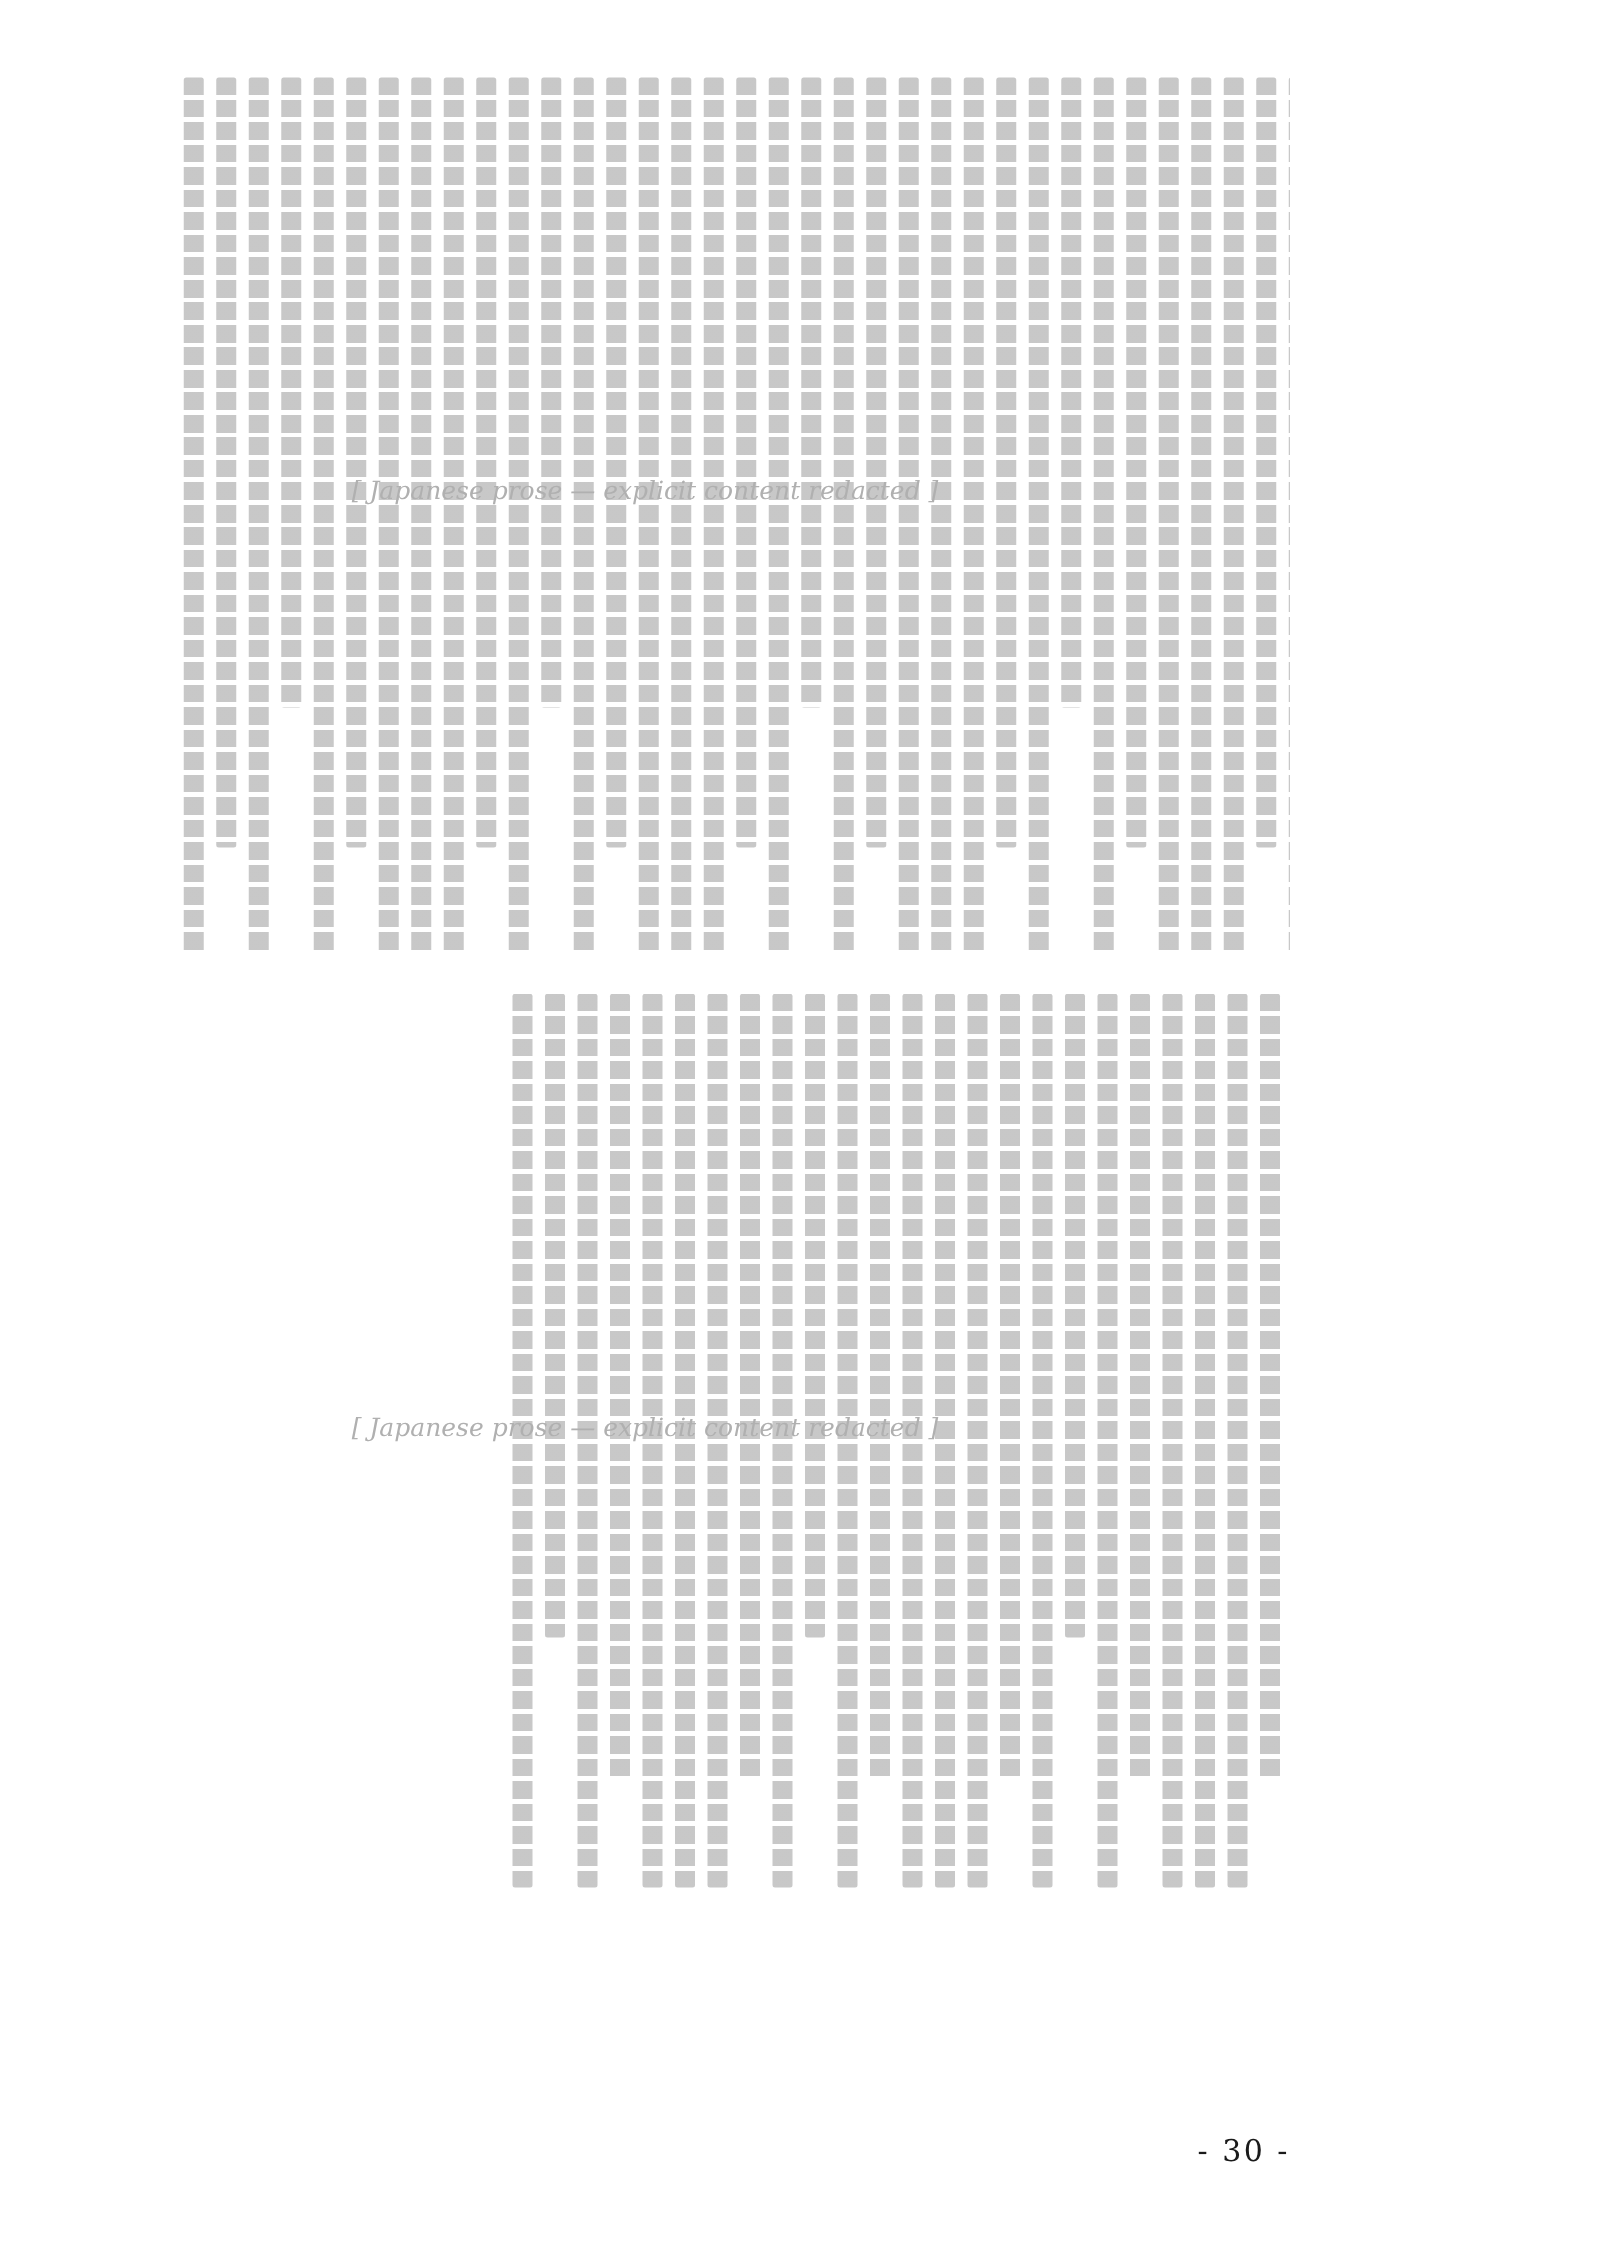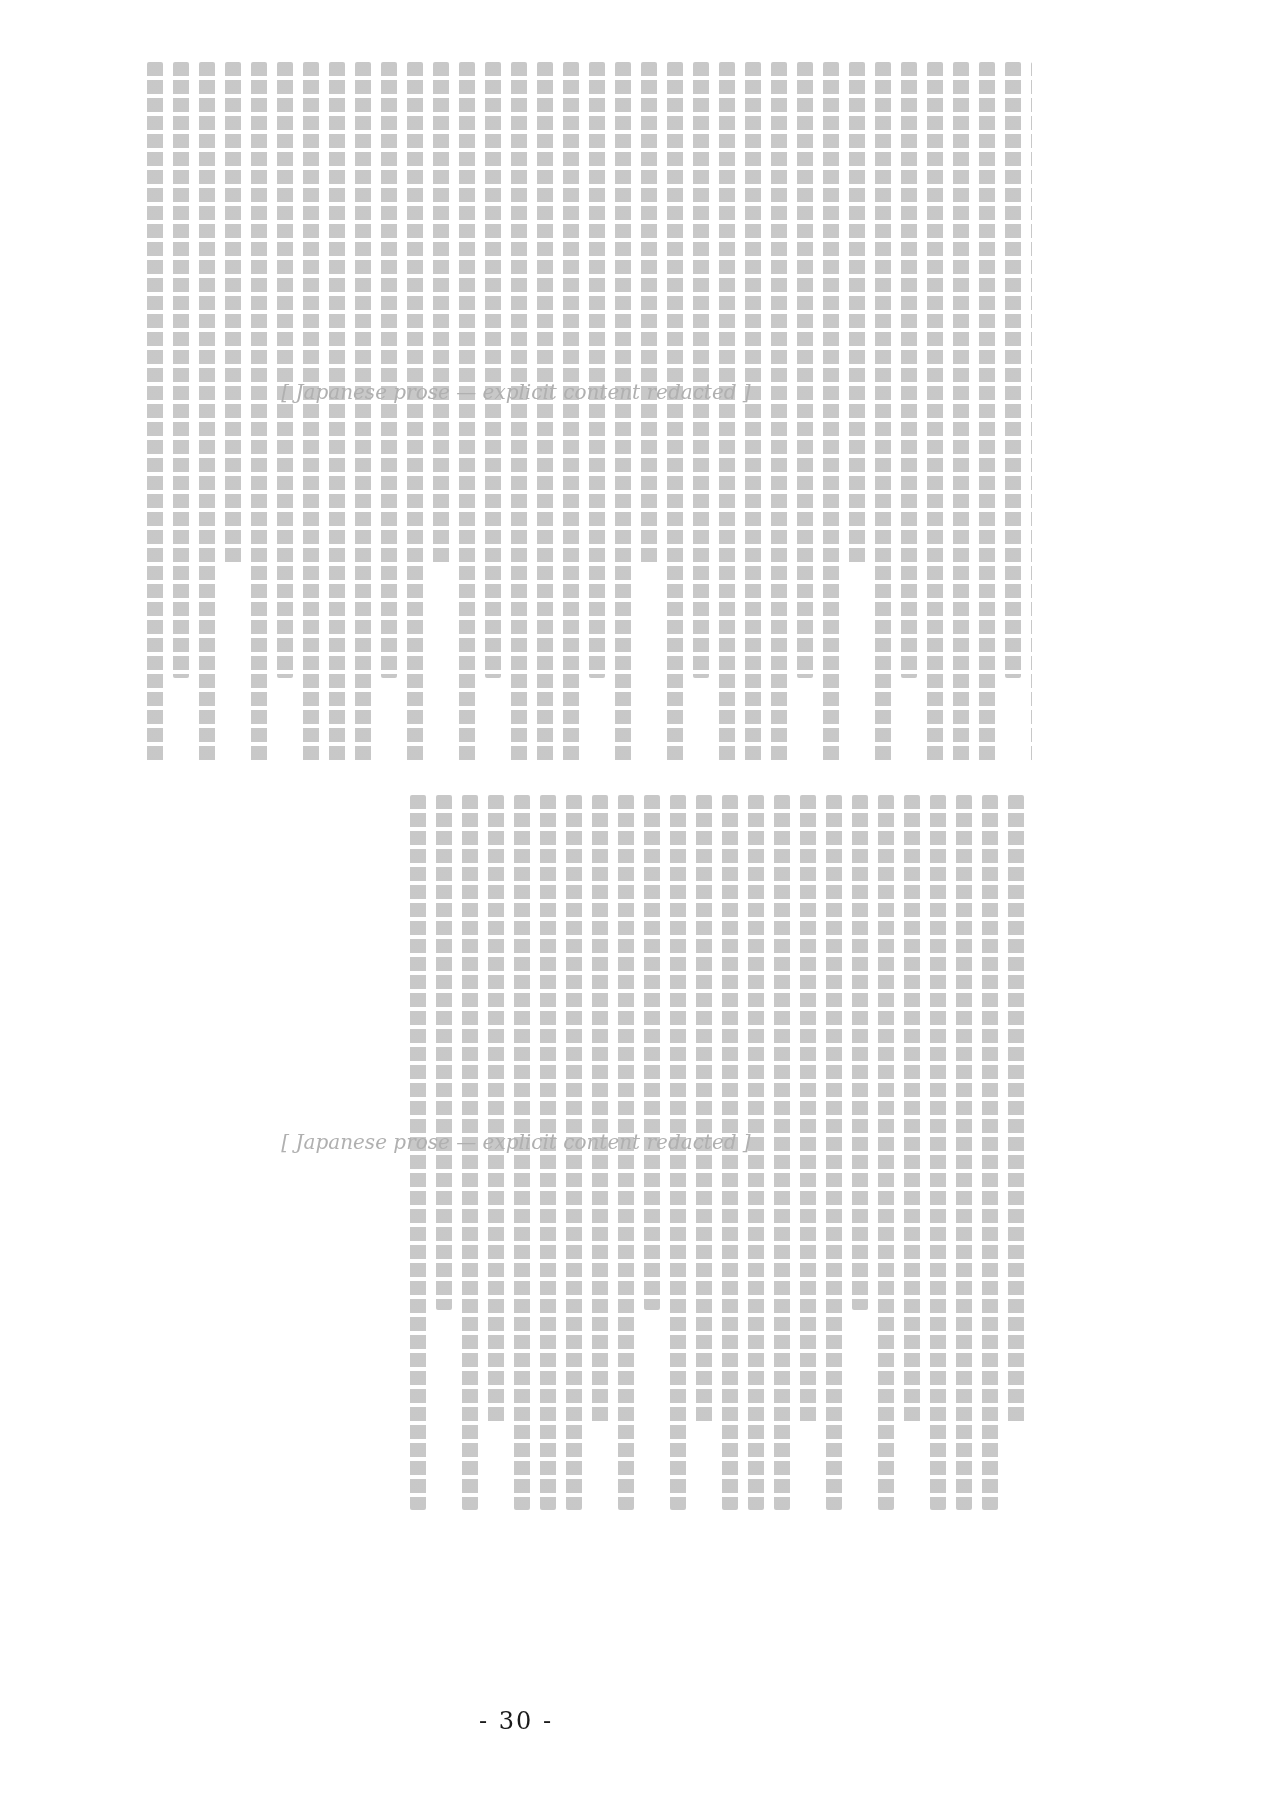--- a/index.html
+++ b/index.html
@@ -64,21 +64,21 @@
     white-space: nowrap;
   }
   .note-top    { top: 380px; }
   .note-bottom { top: 1130px; }
 
   .page-number {
     position: absolute;
     bottom: 60px;
     left: 0;
     width: 100%;
-    text-align: center;
+    text-align: right;
     font-size: 24px;
     color: #1a1a1a;
     letter-spacing: 2px;
   }
 </style>
 </head>
 <body>
 
 <div class="page">
 

